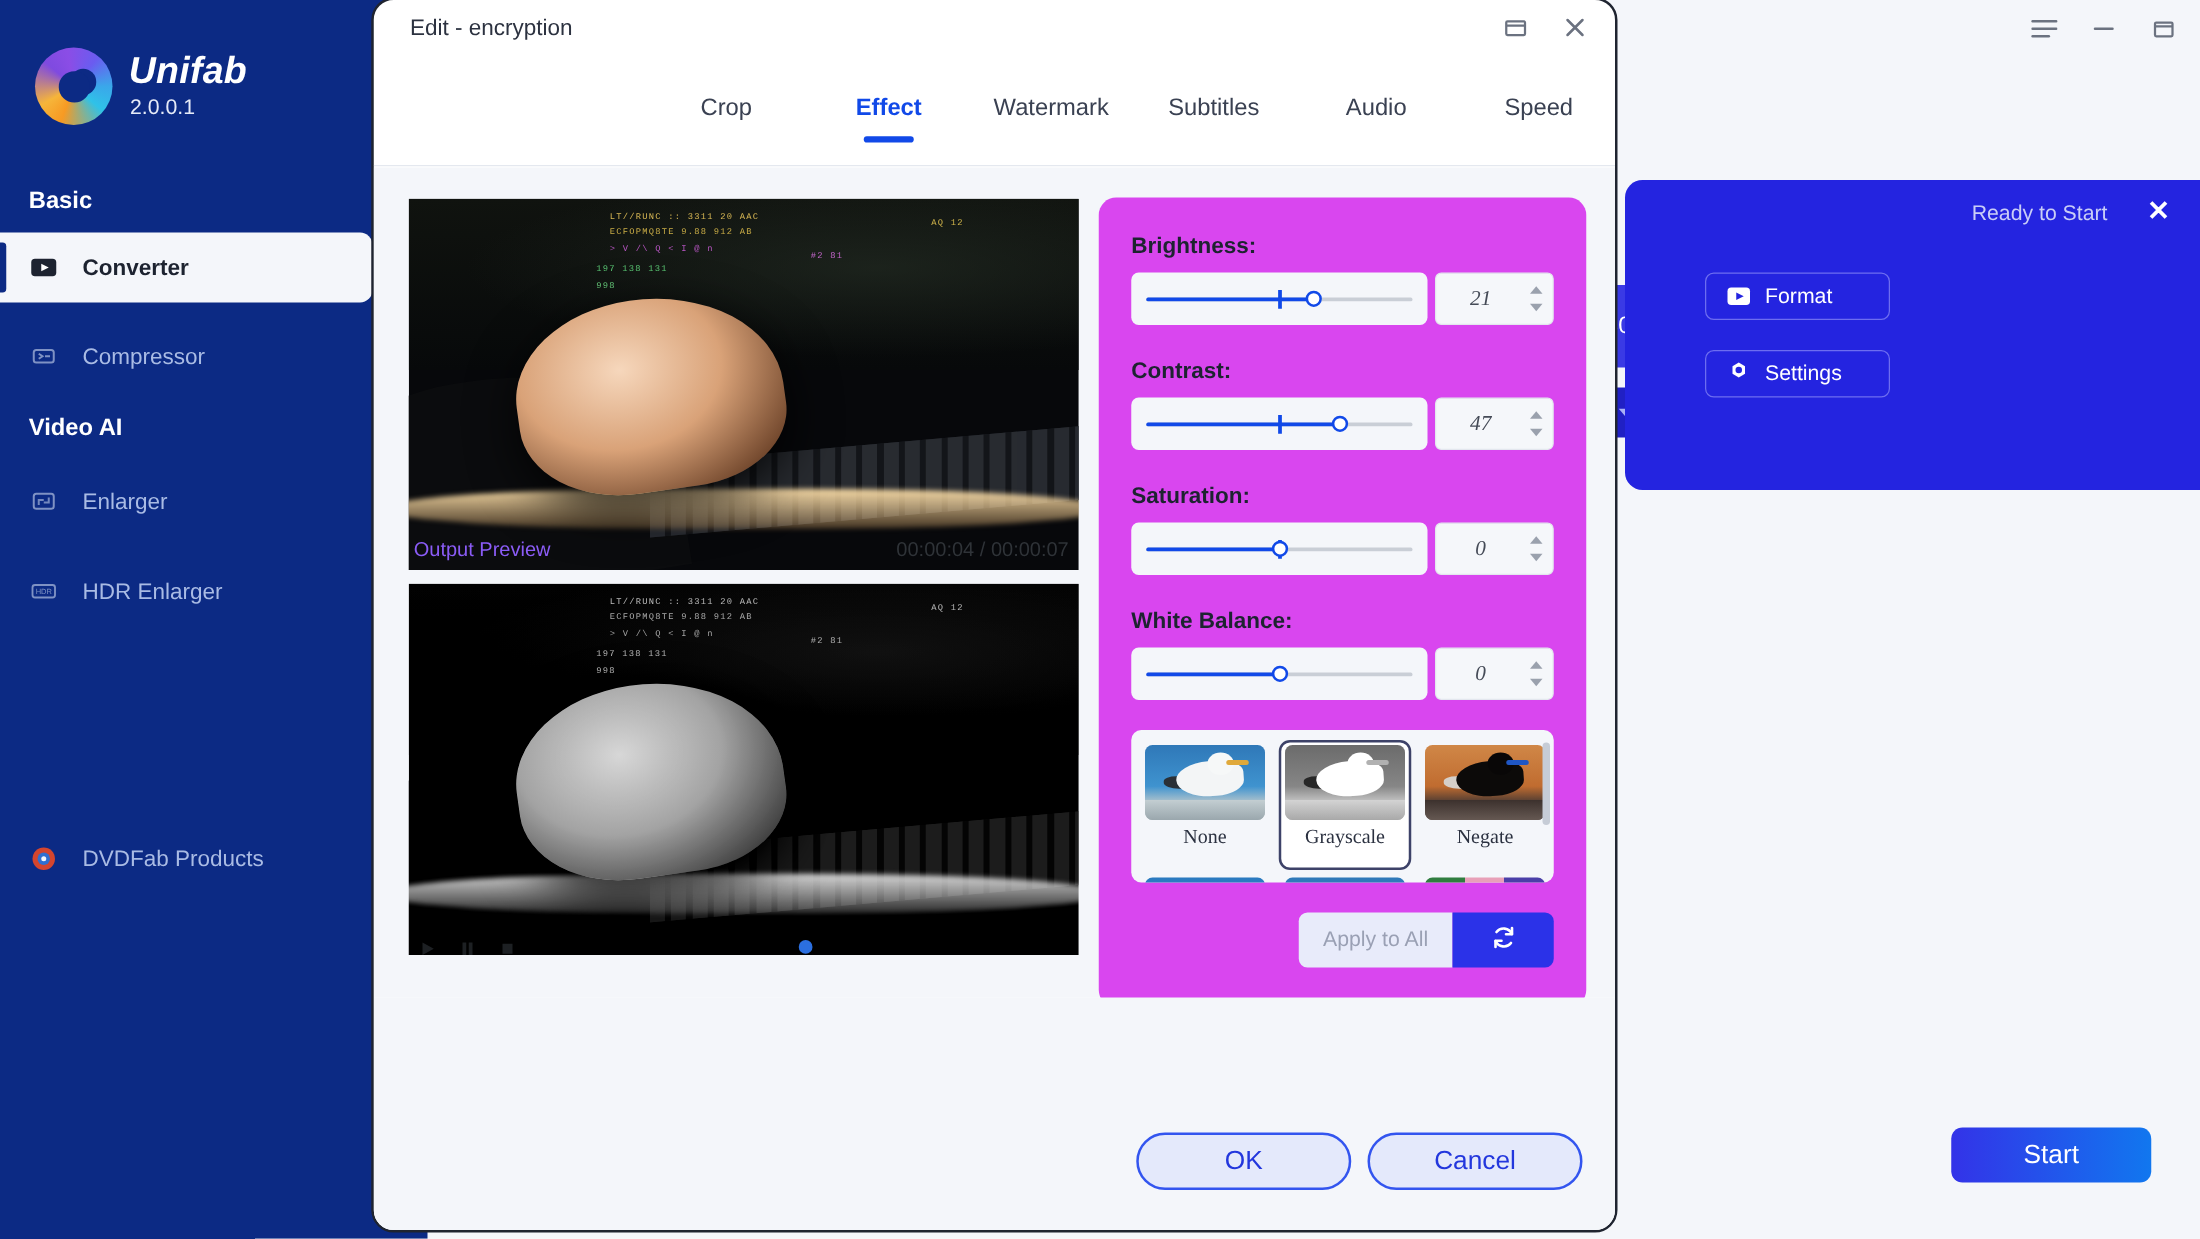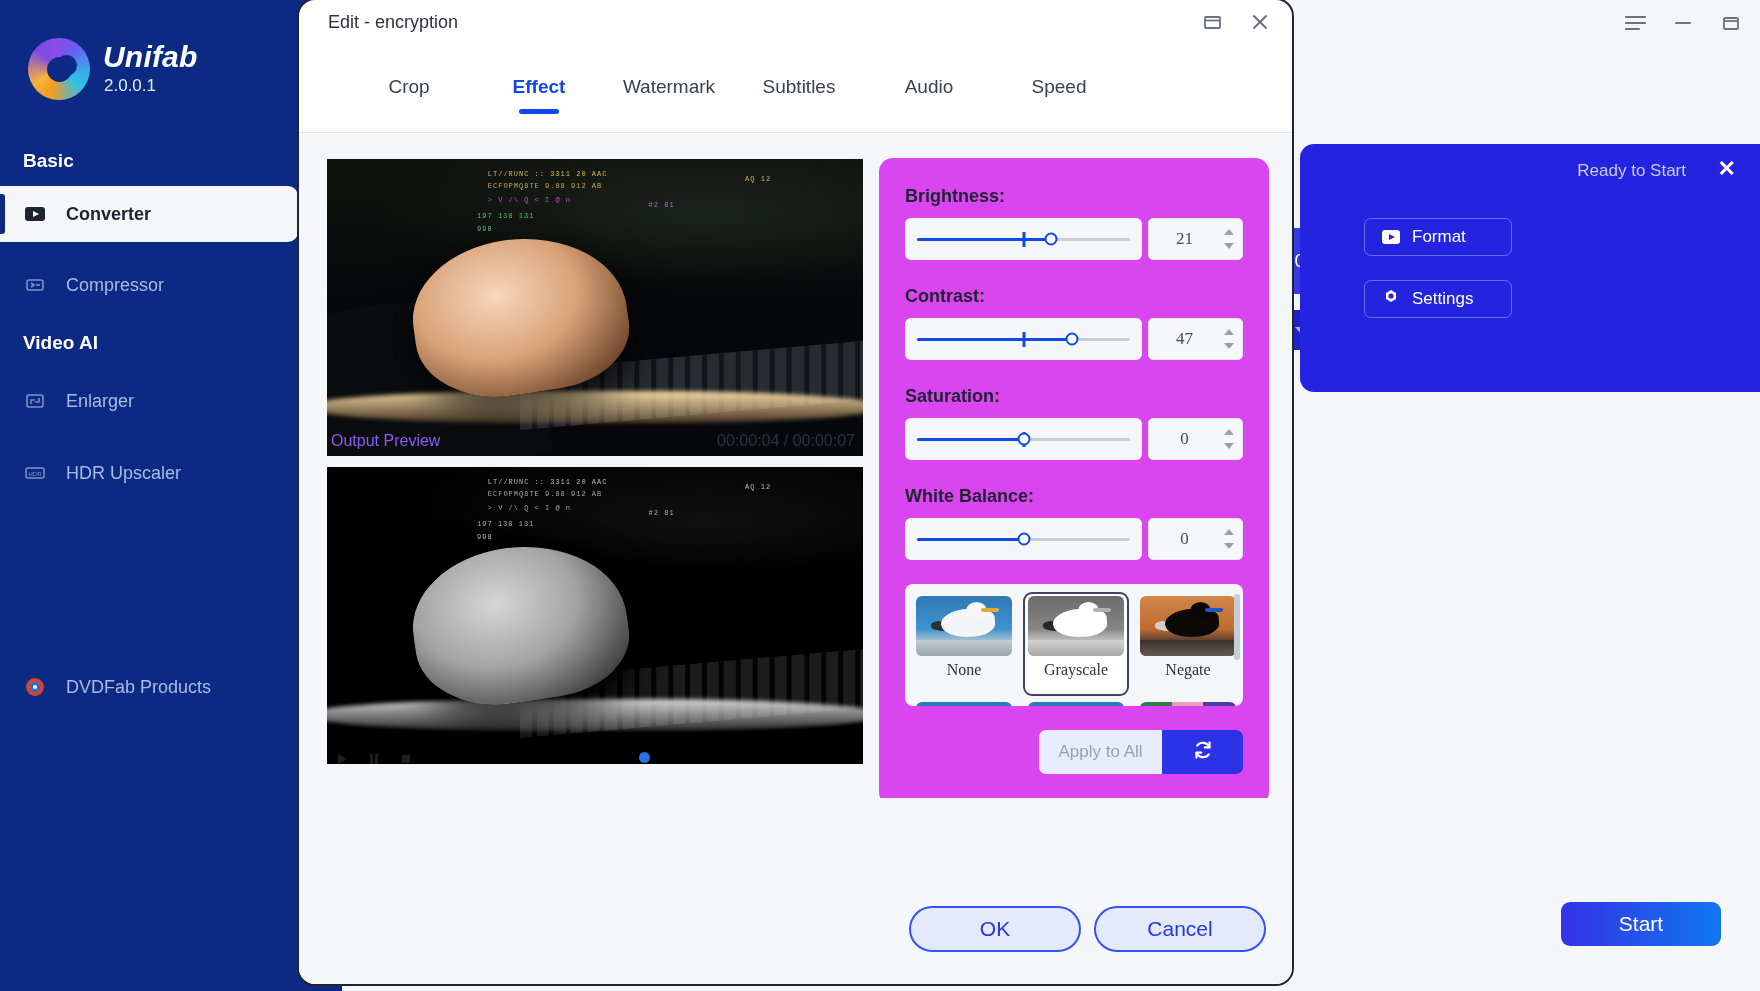--- a/index.html
+++ b/index.html
@@ -175,21 +175,21 @@
     display: flex; align-items: center; gap: 28px;
   }
   .dlg-wc { width: 20px; height: 20px; display:flex; align-items:center;
             justify-content:center; color:#6b7280; }
 
   
   #tabs {
     position: absolute; left: 0; top: 60px; width: 997px; height: 73px;
     border-bottom: 1px solid #e4e8ef;
     display: flex; align-items: flex-start;
-    padding-left: 45px; padding-top: 16px;
+    padding-left: 28px; padding-top: 16px; justify-content: flex-end;
   }
   .tab {
     width: 130px; text-align: center;
     font-size: 19px; color: #3a4152;
     position: relative; padding-bottom: 16px;
   }
   .tab.active { color: #1149e8; font-weight: bold; }
   .tab.active::after {
     content: ""; position: absolute; left: 50%; bottom: 0;
     transform: translateX(-50%);
@@ -306,21 +306,21 @@
   }
   .track .knob {
     position: absolute; top: 50%; transform: translate(-50%, -50%);
     width: 13px; height: 13px; border-radius: 50%;
     background: #ffffff; border: 2.5px solid #1149e8;
   }
   .num-input {
     position: absolute; right: 0; top: 0;
     width: 95px; height: 42px;
     background: #f5f7fa; border: 1px solid #e3e7ee; border-radius: 5px;
-    display: flex; align-items: center;
+    display: flex; align-items: center; font-style: italic;
   }
   .num-input .val {
     flex: 1; text-align: center; font-size: 17px; color: #454b57;
     font-family: "Liberation Serif", serif;
   }
   .spin { width: 22px; height: 42px; position: relative; }
   .spin .up, .spin .dn {
     position: absolute; left: 4px; width: 0; height: 0;
     border-left: 5px solid transparent; border-right: 5px solid transparent;
   }
@@ -472,21 +472,21 @@
       <span>Enlarger</span>
     </div>
 
     <div class="side-item" id="item-hdr">
       <span class="ico">
         <svg width="24" height="24" viewBox="0 0 24 24" fill="none" stroke="#7f92c4" stroke-width="1.5">
             <rect x="3" y="7" width="18" height="10" rx="2"></rect>
             <text x="12" y="14.5" font-size="6" fill="#7f92c4" stroke="none" text-anchor="middle" font-family="Liberation Sans">HDR</text>
           </svg>
       </span>
-      <span>HDR Upscaler</span>
+      <span>HDR Enlarger</span>
     </div>
 
 
     <div class="side-item" id="item-dvdfab">
       <span class="ico">
         <svg width="24" height="24" viewBox="0 0 24 24">
             <circle cx="12" cy="12" r="9" fill="#d4452e"></circle>
             <circle cx="12" cy="12" r="5" fill="#2f6fd0"></circle>
             <circle cx="12" cy="12" r="2" fill="#f4f6fa"></circle>
           </svg>

